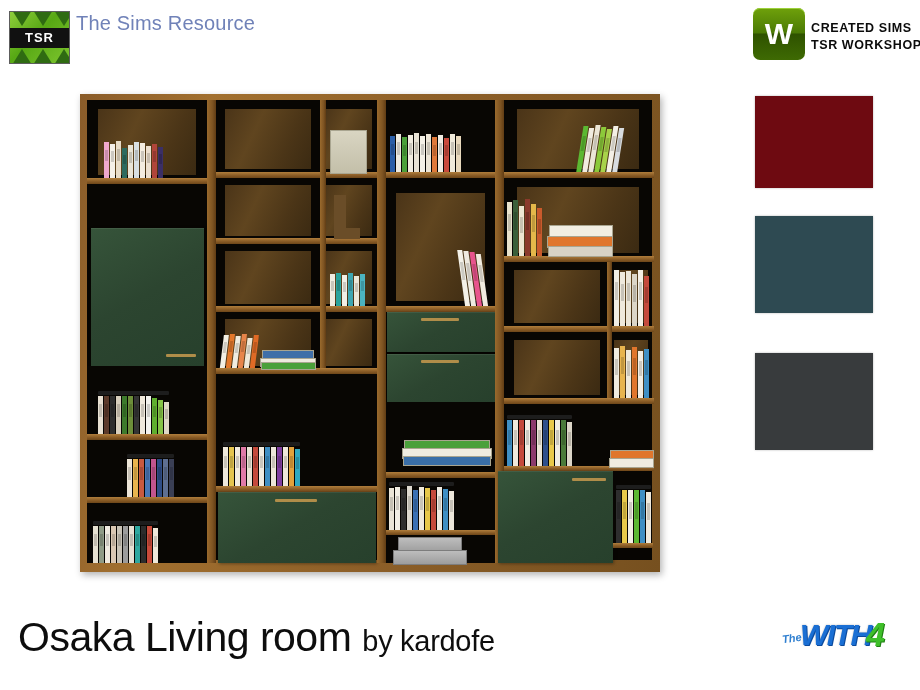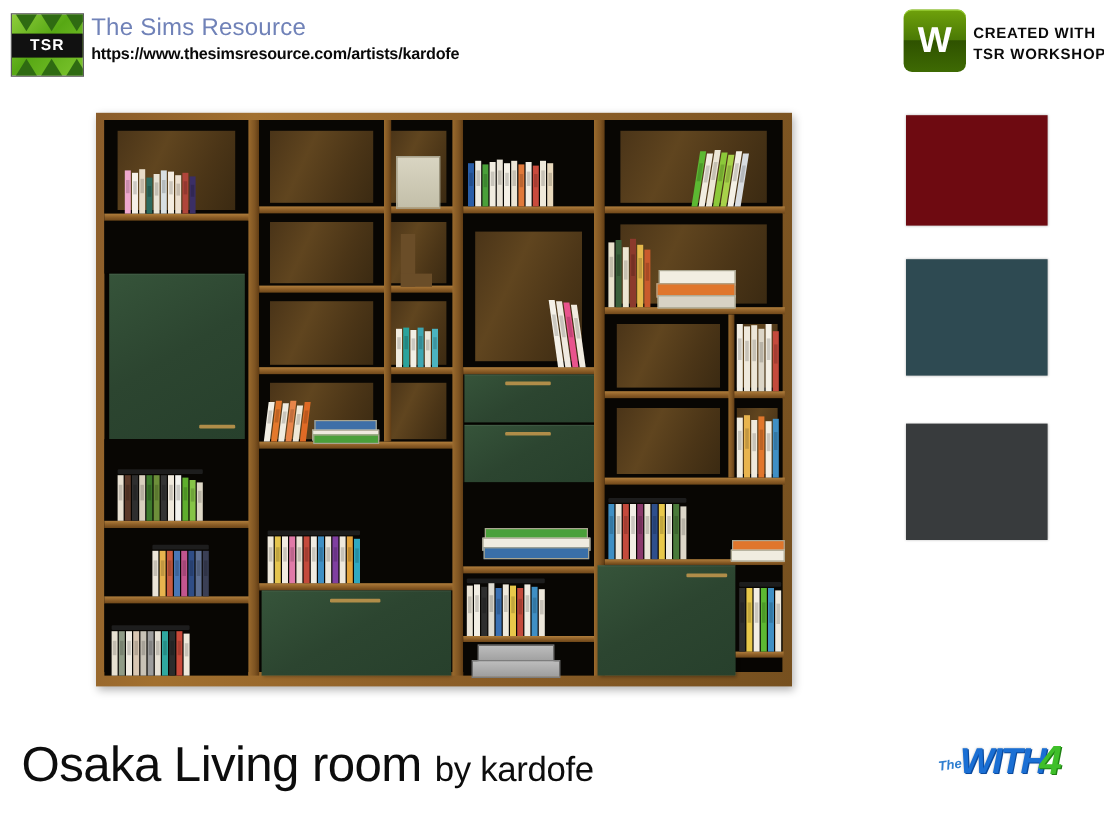--- a/index.html
+++ b/index.html
@@ -102,28 +102,27 @@
   <div id="tsr-site-name">The Sims Resource</div>
   <div id="tsr-logo">
     <span class="chev c1"></span>
     <span class="chev c2"></span>
     <span class="chev c3"></span>
     <span class="chev c4"></span>
     <span class="chev c5"></span>
     <span class="chev c6"></span>
     <span class="band">TSR</span>
   </div>
-  <div id="tsr-site-url">https://www.thesimsresource.com/artists/kardofe</div>
 </div>
 
 <div id="workshop-badge">
   <div id="workshop-icon">
     <span>W</span>
   </div>
-  <div class="wk-line" id="wk-line-1">CREATED  WITH</div>
+  <div class="wk-line" id="wk-line-1">CREATED  SIMS</div>
   <div class="wk-line" id="wk-line-2">TSR WORKSHOP</div>
 </div>
 
 <div class="swatch" id="swatch-0" style="background: rgb(110, 10, 17);"></div>
 <div class="swatch" id="swatch-1" style="background: rgb(46, 74, 82);"></div>
 <div class="swatch" id="swatch-2" style="background: rgb(56, 59, 61);"></div>
 
 <div id="product-render" title="Osaka living room bookshelf with green cabinet doors">
   <div class="case">
     <div class="inner">

